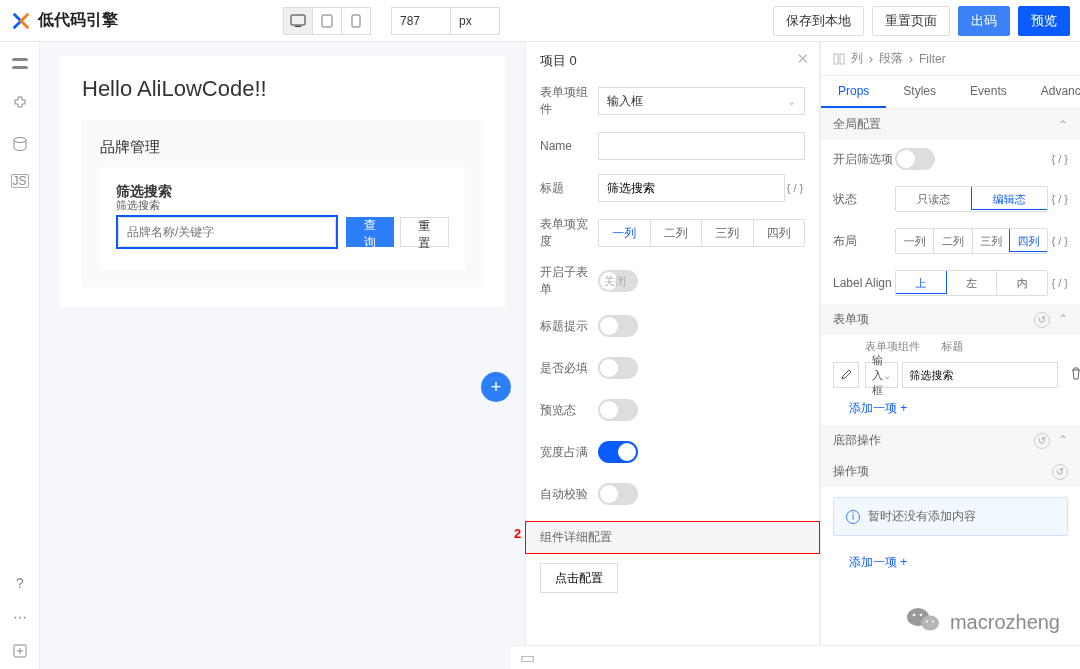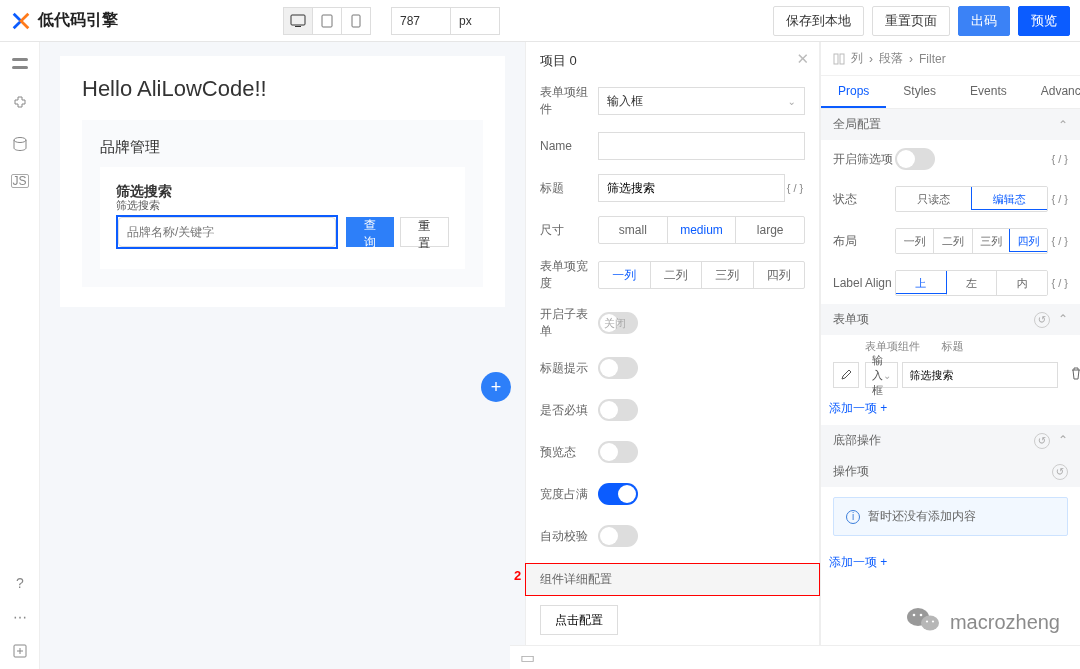--- a/index.html
+++ b/index.html
@@ -85,21 +85,21 @@
 .seg .sitem { flex: 1; text-align: center; height: 24px; line-height: 24px; font-size: 11px; cursor: pointer; color: #666; background: #fff; }
 .seg .sitem + .sitem { border-left: 1px solid #ddd; }
 .seg .sitem.active { color: #0b5cff; border: 1px solid #0b5cff; margin: -1px; z-index: 1; background: #fff; }
 .seg4 .sitem { font-size: 11px; }
 .rp-input { flex: 1; height: 26px; border: 1px solid #ddd; padding: 0 6px; font-size: 11px; }
 .form-item-hdr { display: grid; grid-template-columns: 28px 1fr 1fr 28px 18px; padding: 4px 12px; font-size: 11px; color: #888; gap: 4px; }
 .form-item-row { display: grid; grid-template-columns: 28px 1fr 1fr 28px 18px; padding: 4px 12px; gap: 4px; align-items: center; }
 .form-item-row .icon-cell { width: 26px; height: 26px; border: 1px solid #ddd; display: flex; align-items: center; justify-content: center; cursor: pointer; color: #555; }
 .form-item-row .sel { height: 26px; border: 1px solid #ddd; display: flex; align-items: center; padding: 0 6px; font-size: 11px; justify-content: space-between; cursor: pointer; }
 .form-item-row .txt { height: 26px; border: 1px solid #ddd; padding: 0 6px; font-size: 11px; }
-.add-link { color: #0b5cff; padding: 8px 8px; cursor: pointer; font-size: 12px; }
+.add-link { color: #0b5cff; padding: 8px 28px; cursor: pointer; font-size: 12px; }
 .info-box { margin: 10px 12px; border: 1px solid #cde3ff; background: #f2f8ff; padding: 10px 12px; border-radius: 2px; color: #666; display: flex; gap: 8px; align-items: center; }
 .info-box .i-icon { width: 14px; height: 14px; border-radius: 50%; border: 1.5px solid #3b7edb; color: #3b7edb; font-size: 10px; display: flex; align-items: center; justify-content: center; flex-shrink: 0; }
 .redo-circle { color: #aaa; border: 1px solid #ccc; border-radius: 50%; width: 16px; height: 16px; display: inline-flex; align-items: center; justify-content: center; font-size: 10px; cursor: pointer; }
 
 
 .watermark { position: absolute; right: 20px; bottom: 30px; color: #777; font-size: 20px; display: flex; align-items: center; gap: 10px; opacity: .85; z-index: 50; }
 .watermark .wm-icon { font-size: 22px; filter: grayscale(100%); }
 
 .footer-tray { position: absolute; bottom: 0; left: 510px; width: 570px; height: 24px; border-top: 1px solid #eee; display: flex; align-items: center; padding: 0 10px; gap: 12px; color: #aaa; background: #fff; }
 </style>
@@ -211,28 +211,20 @@
     <div class="pop-row">
       <div class="pop-label">Name</div>
       <input class="pop-input" style="">
     </div>
     <div class="pop-row">
       <div class="pop-label">标题</div>
       <input class="pop-input" value="筛选搜索" style="">
       <span class="suffix-icon">{ / }</span>
     </div>
     <div class="pop-row">
-      <div class="pop-label">尺寸</div>
-      <div class="radio-group">
-        <div class="ritem">small</div>
-        <div class="ritem active">medium</div>
-        <div class="ritem">large</div>
-      </div>
-    </div>
-    <div class="pop-row">
       <div class="pop-label">表单项宽度</div>
       <div class="radio-group">
         <div class="ritem active">一列</div>
         <div class="ritem">二列</div>
         <div class="ritem">三列</div>
         <div class="ritem">四列</div>
       </div>
     </div>
     <div class="pop-row">
       <div class="pop-label">开启子表单</div>

